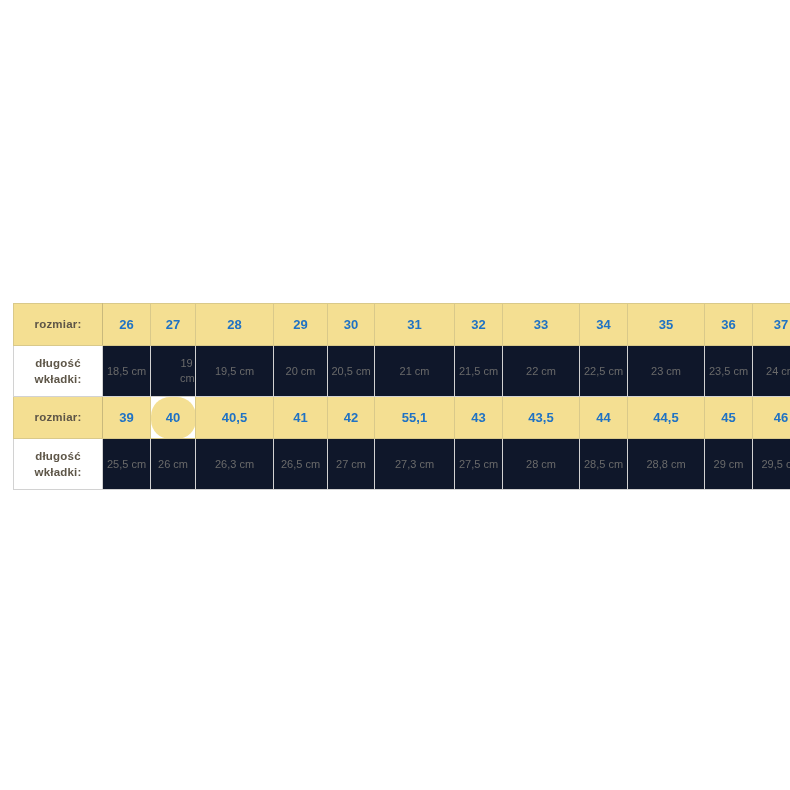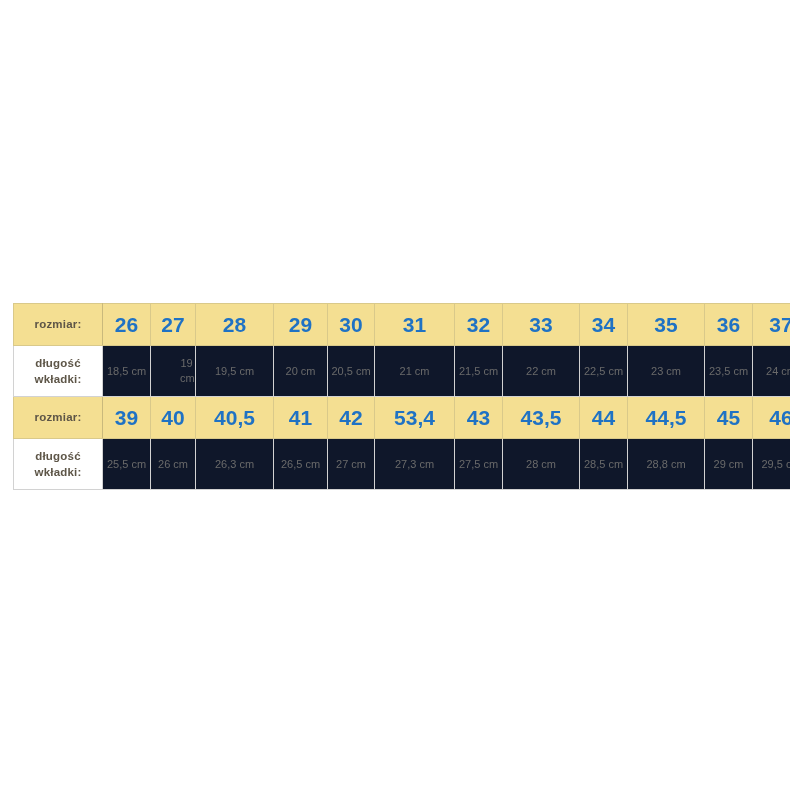--- a/index.html
+++ b/index.html
@@ -42,21 +42,21 @@
     height: 41px;
     border-color: #d9c98a;
   }
   tr.row-size td.label-cell {
     border-right-color: #c9b97c;
   }
 
   .size-val {
     color: #1f72c4;
     font-weight: bold;
-    font-size: 21px;
+    font-size: 13px;
     letter-spacing: 0px;
     line-height: 1;
     display: block;
   }
 
   
   tr.row-len td {
     background: #0f172a;
     height: 50px;
     border-color: #d2d2d2;
@@ -189,34 +189,34 @@
 
       </tr>
 
       <tr class="row-size">
         <td class="label-cell">
           <span class="label-text">rozmiar:</span>
         </td>
         <td style="width: 47px;">
             <span class="size-val">39</span>
           </td>
-        <td style="width: 44px;">
+        <td style="width: 44px; border-radius: 19px;">
             <span class="size-val">40</span>
           </td>
         <td style="width: 77px;">
             <span class="size-val">40,5</span>
           </td>
         <td style="width: 53px;">
             <span class="size-val">41</span>
           </td>
         <td style="width: 46px;">
             <span class="size-val">42</span>
           </td>
         <td style="width: 79px;">
-            <span class="size-val">53,4</span>
+            <span class="size-val">55,1</span>
           </td>
         <td style="width: 47px;">
             <span class="size-val">43</span>
           </td>
         <td style="width: 76px;">
             <span class="size-val">43,5</span>
           </td>
         <td style="width: 47px;">
             <span class="size-val">44</span>
           </td>

